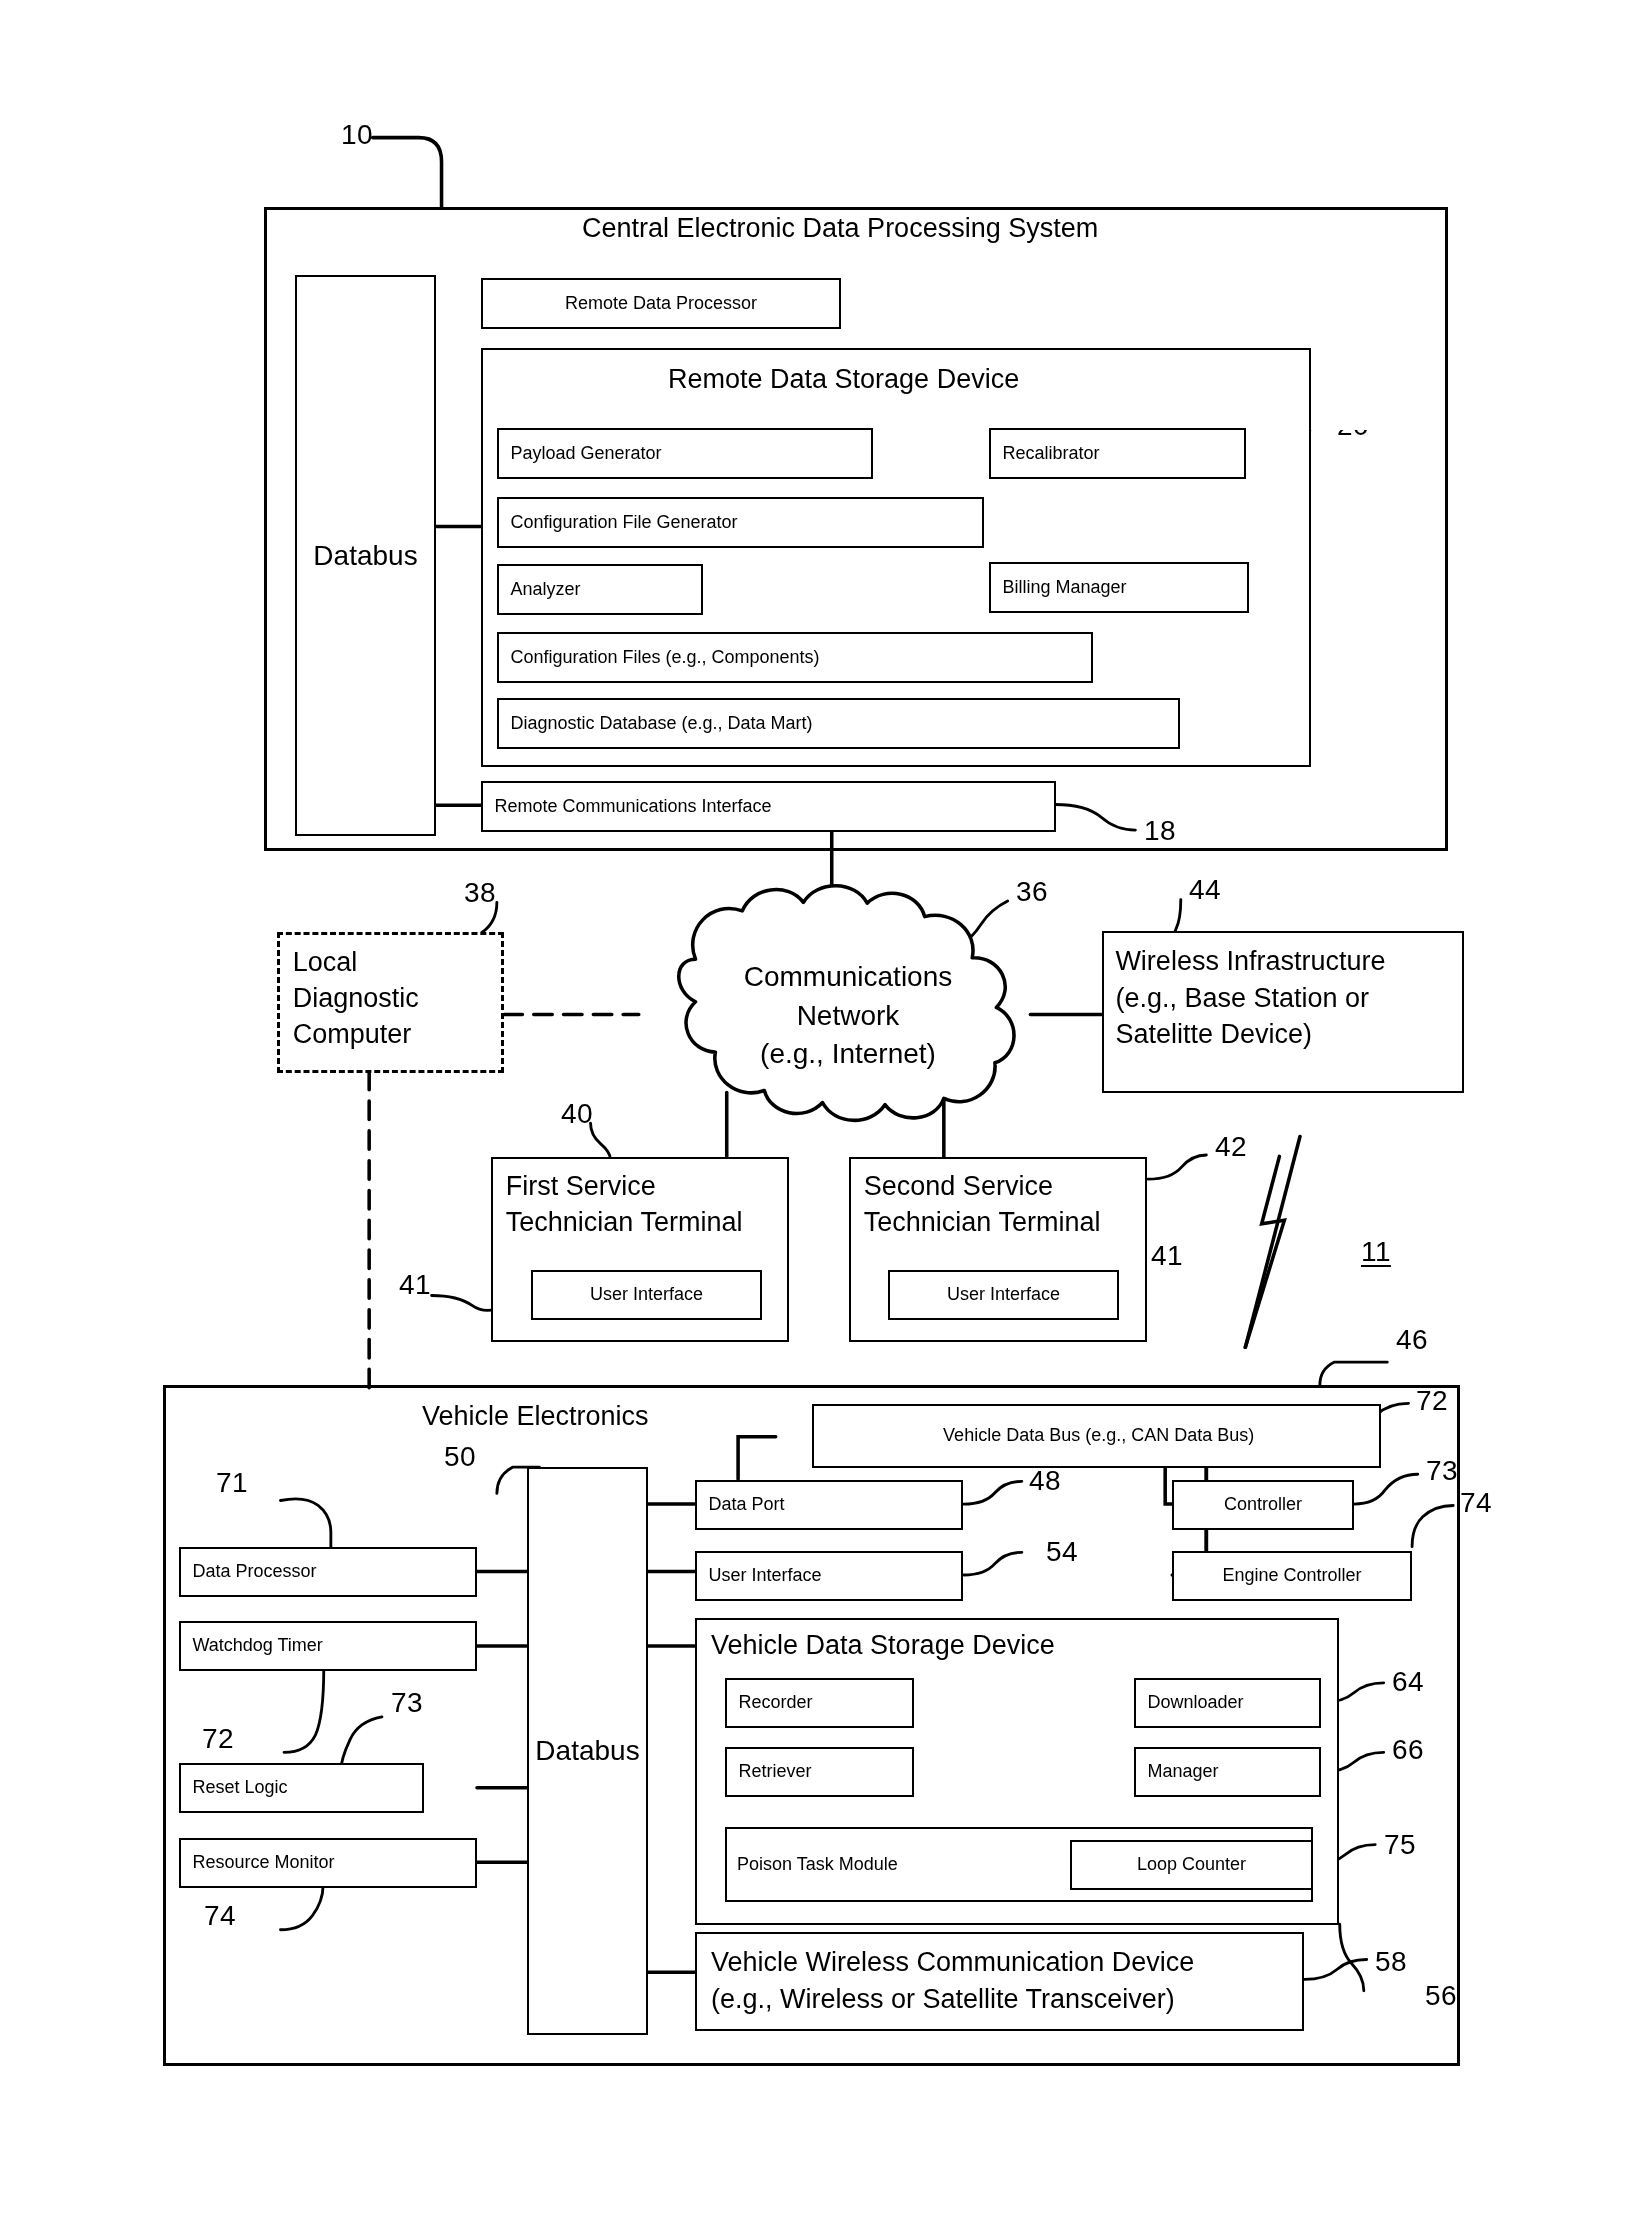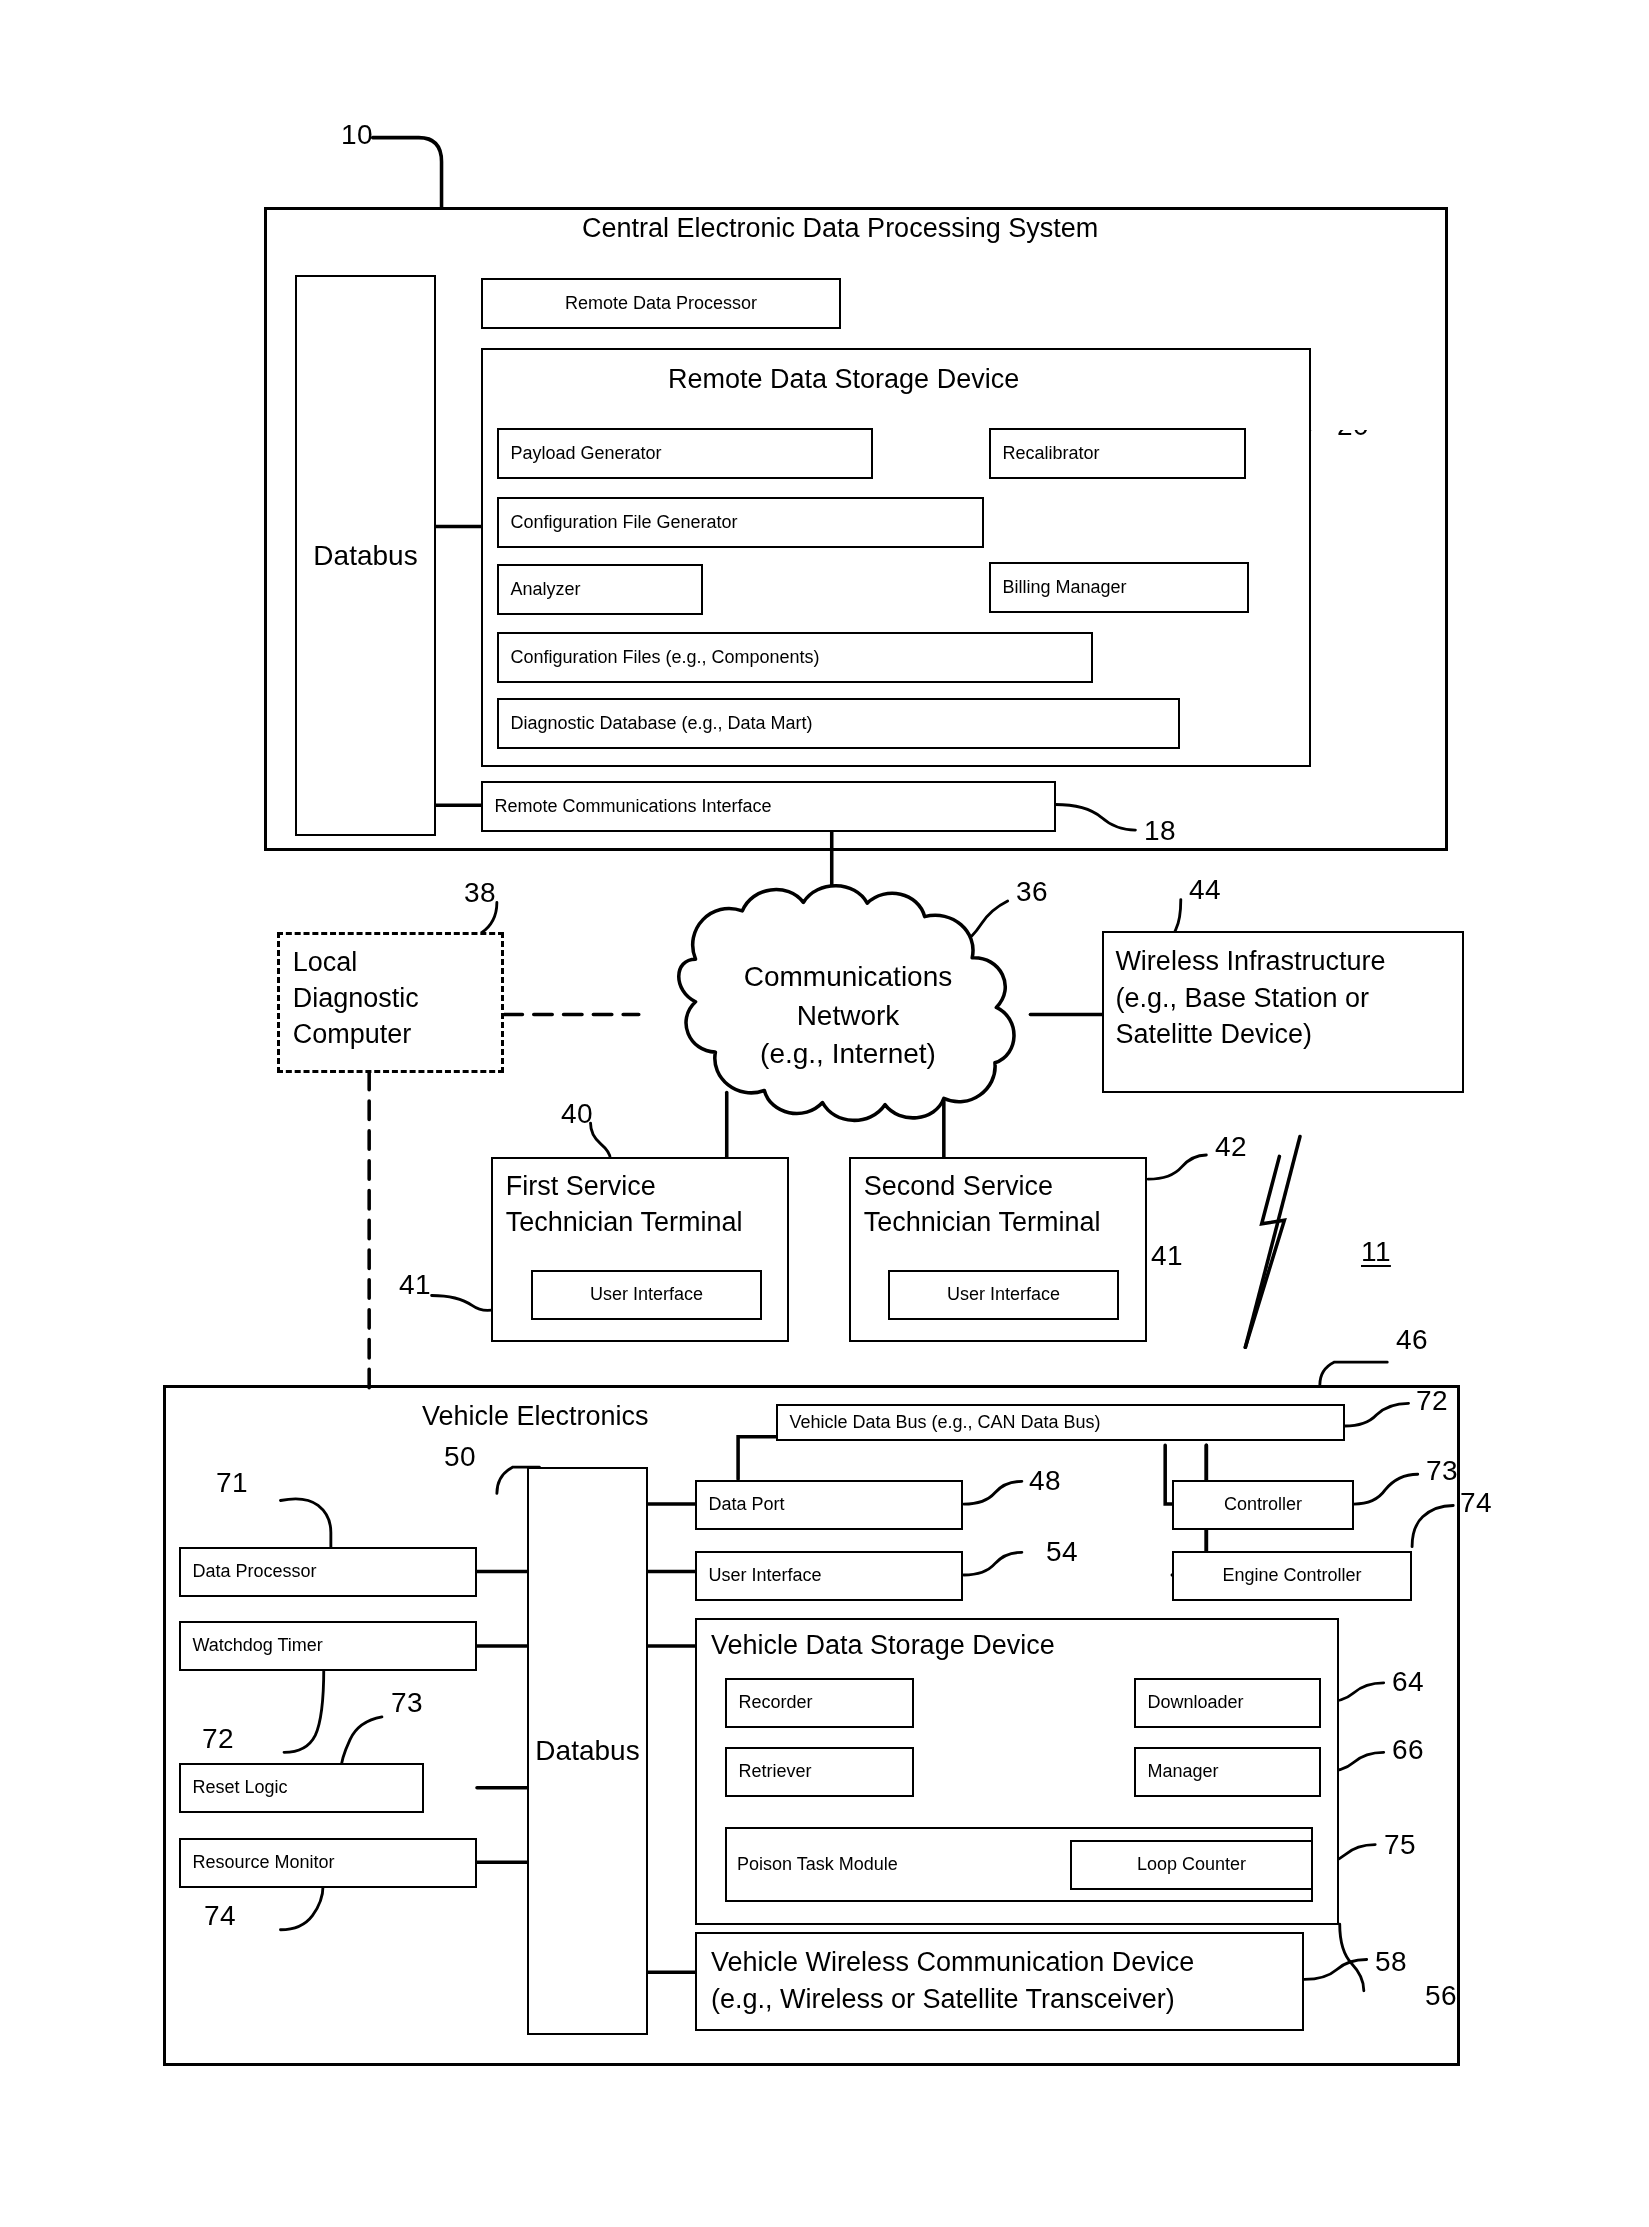--- a/index.html
+++ b/index.html
@@ -348,21 +348,21 @@
   <div class="box left-align" style="left:179px; top:1621px; width:298px; height:50px;">
     <span class="lbl t38">Watchdog Timer</span>
   </div>
   <div class="box left-align" style="left:179px; top:1763px; width:245px; height:50px;">
     <span class="lbl t38">Reset Logic</span>
   </div>
   <div class="box left-align" style="left:179px; top:1838px; width:298px; height:50px;">
     <span class="lbl t38">Resource Monitor</span>
   </div>
 
-  <div class="box left-align" style="left:776px; top:1404px; width:569px; height:37px;">
+  <div class="box left-align" style="left:812px; top:1404px; width:569px; height:64px;justify-content:center;">
     <span class="lbl t38">Vehicle Data Bus (e.g., CAN Data Bus)</span>
   </div>
 
   <div class="box left-align" style="left:695px; top:1480px; width:268px; height:50px;">
     <span class="lbl t38">Data Port</span>
   </div>
 
   <div class="box left-align" style="left:695px; top:1551px; width:268px; height:50px;">
     <span class="lbl t38">User Interface</span>
   </div>

